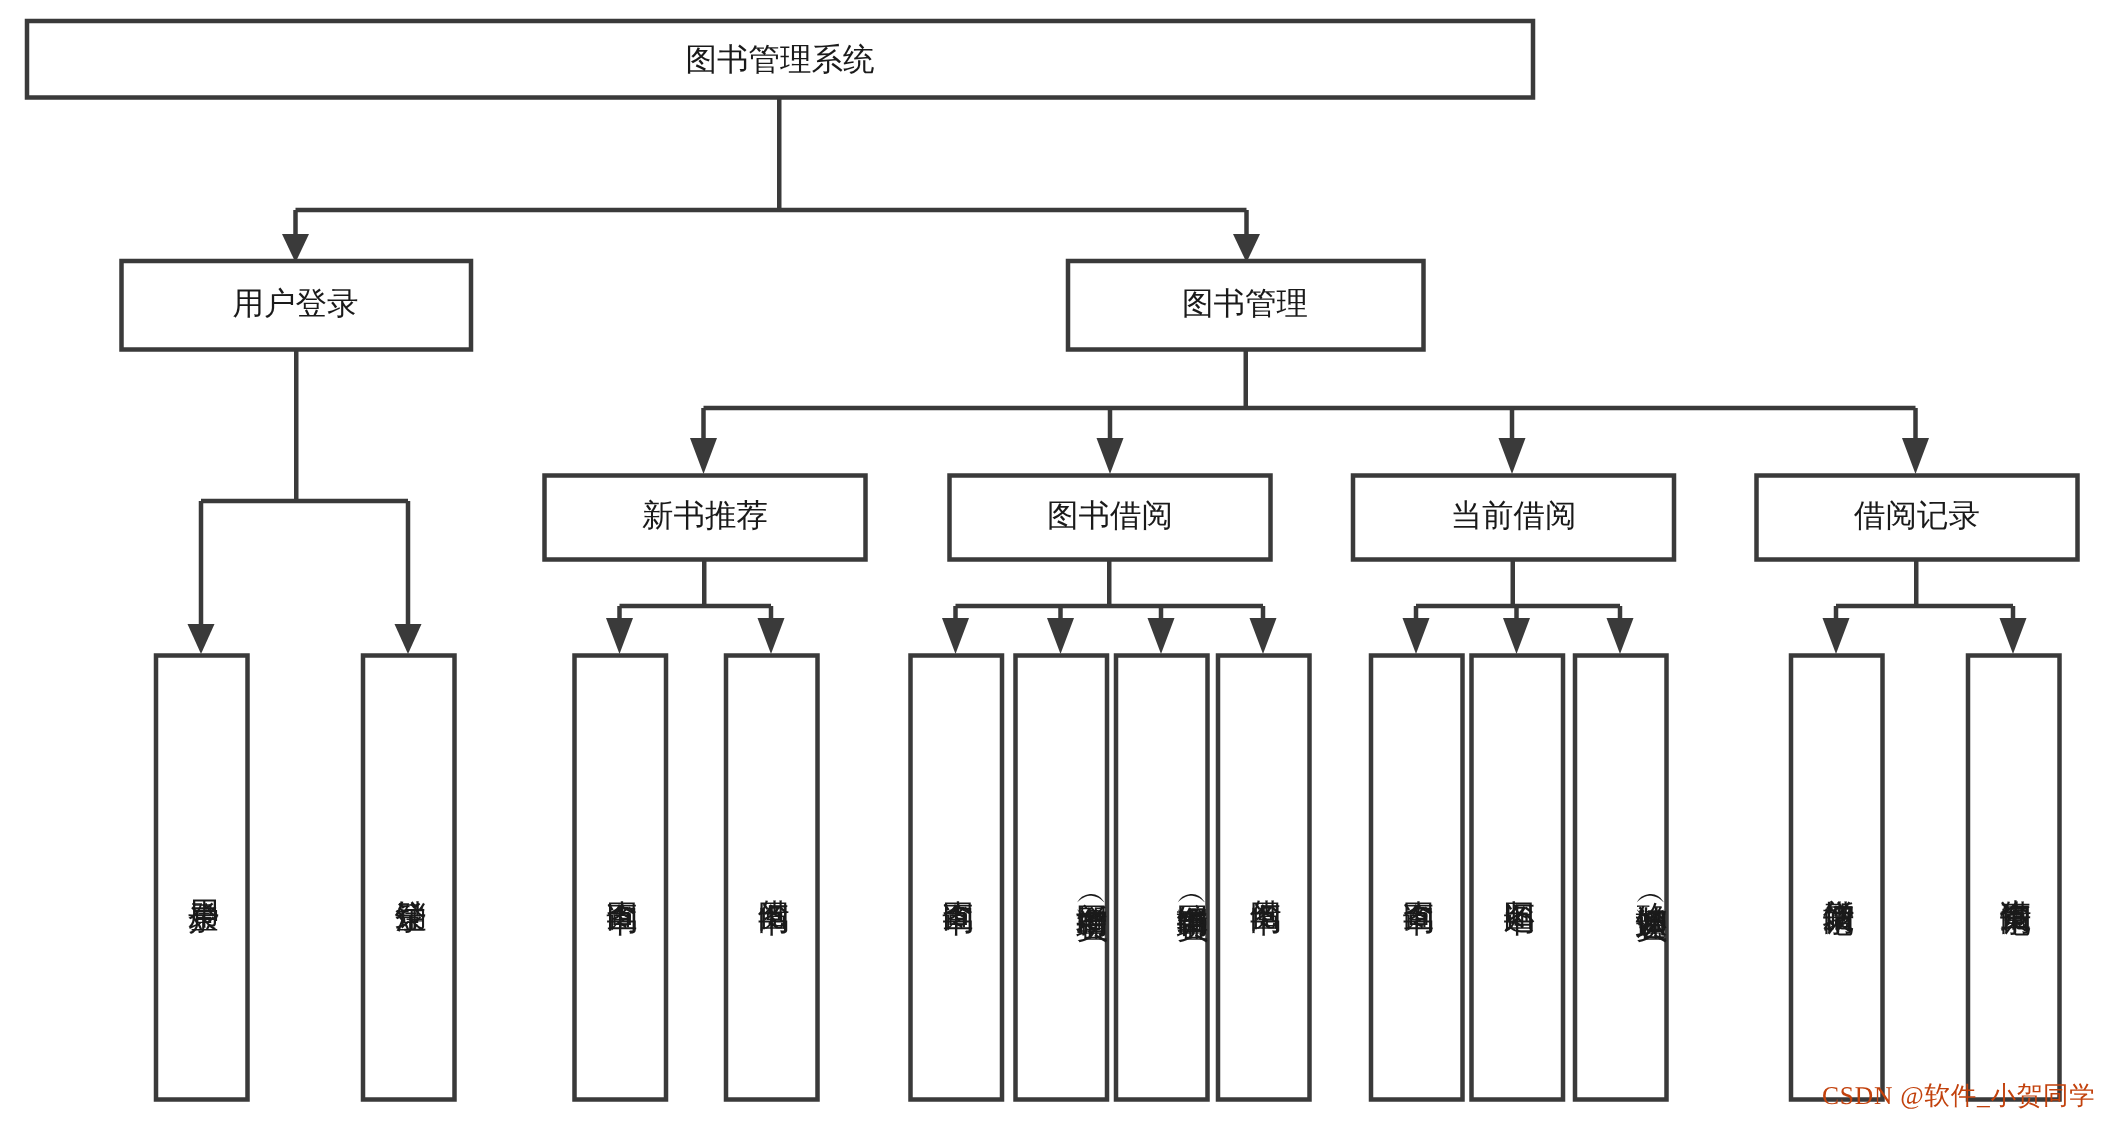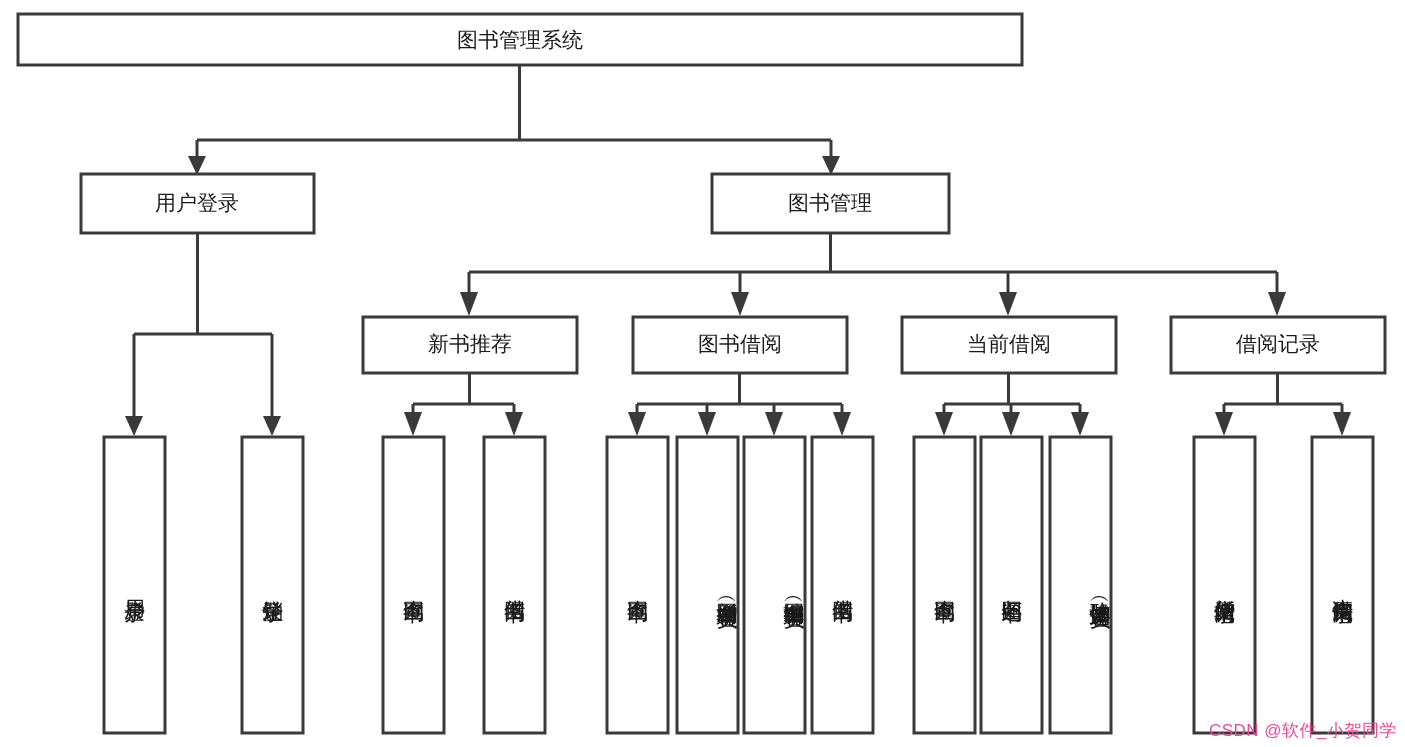--- a/index.html
+++ b/index.html
@@ -61,23 +61,23 @@
     align-items: center;
     justify-content: center;
     text-align: center;
     white-space: nowrap;
     pointer-events: none;
   }
   .watermark {
     position: absolute;
     right: 8px;
     bottom: 5px;
-    font-family: Liberation Sans, sans-serif;
+    font-family: Liberation Serif, serif;
     font-size: 17px;
-    color: #ec4899;
+    color: #c2410c;
     letter-spacing: 0.5px;
     white-space: nowrap;
   }
 </style>
 </head>
 <body>
 
 <div id="diagram-root">
 
   <svg id="tree-svg" viewBox="0 0 1405 747">

